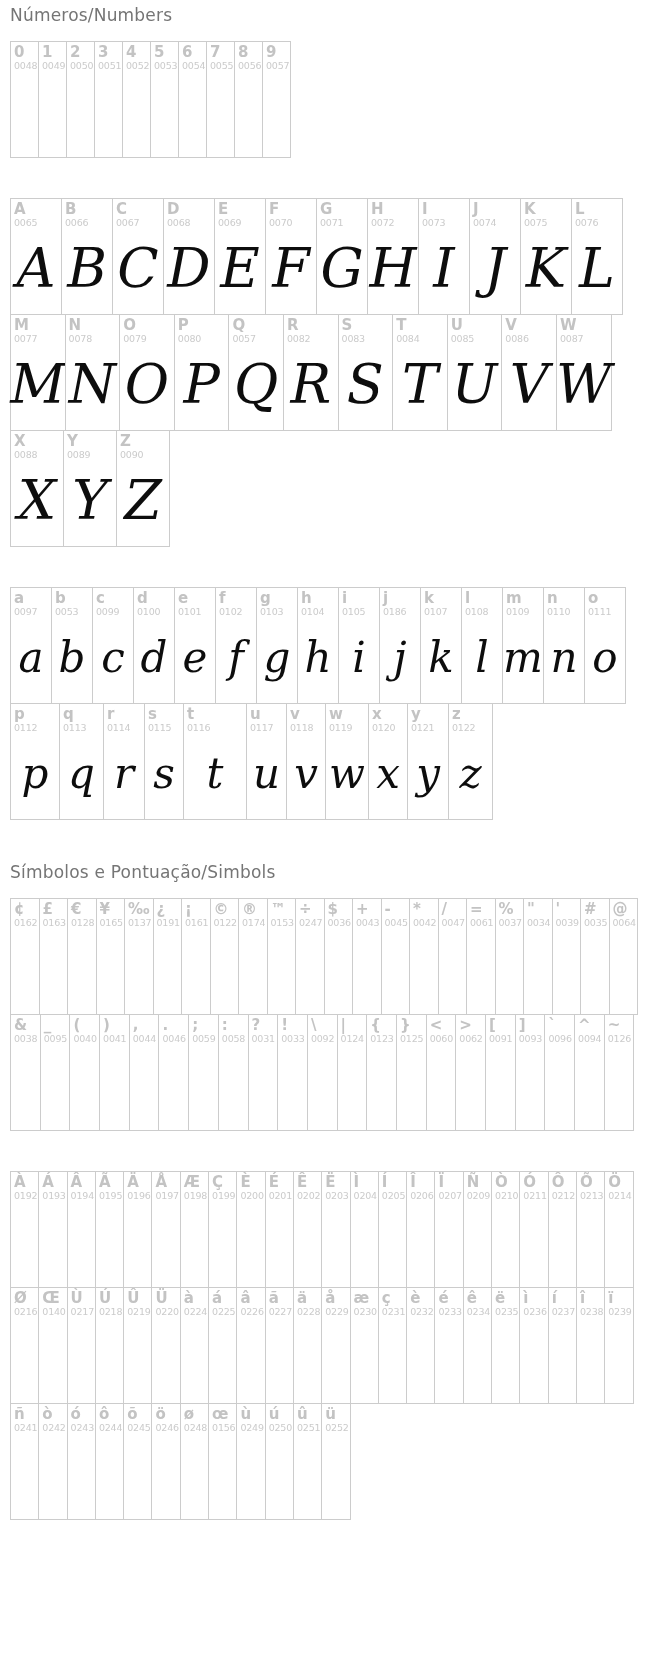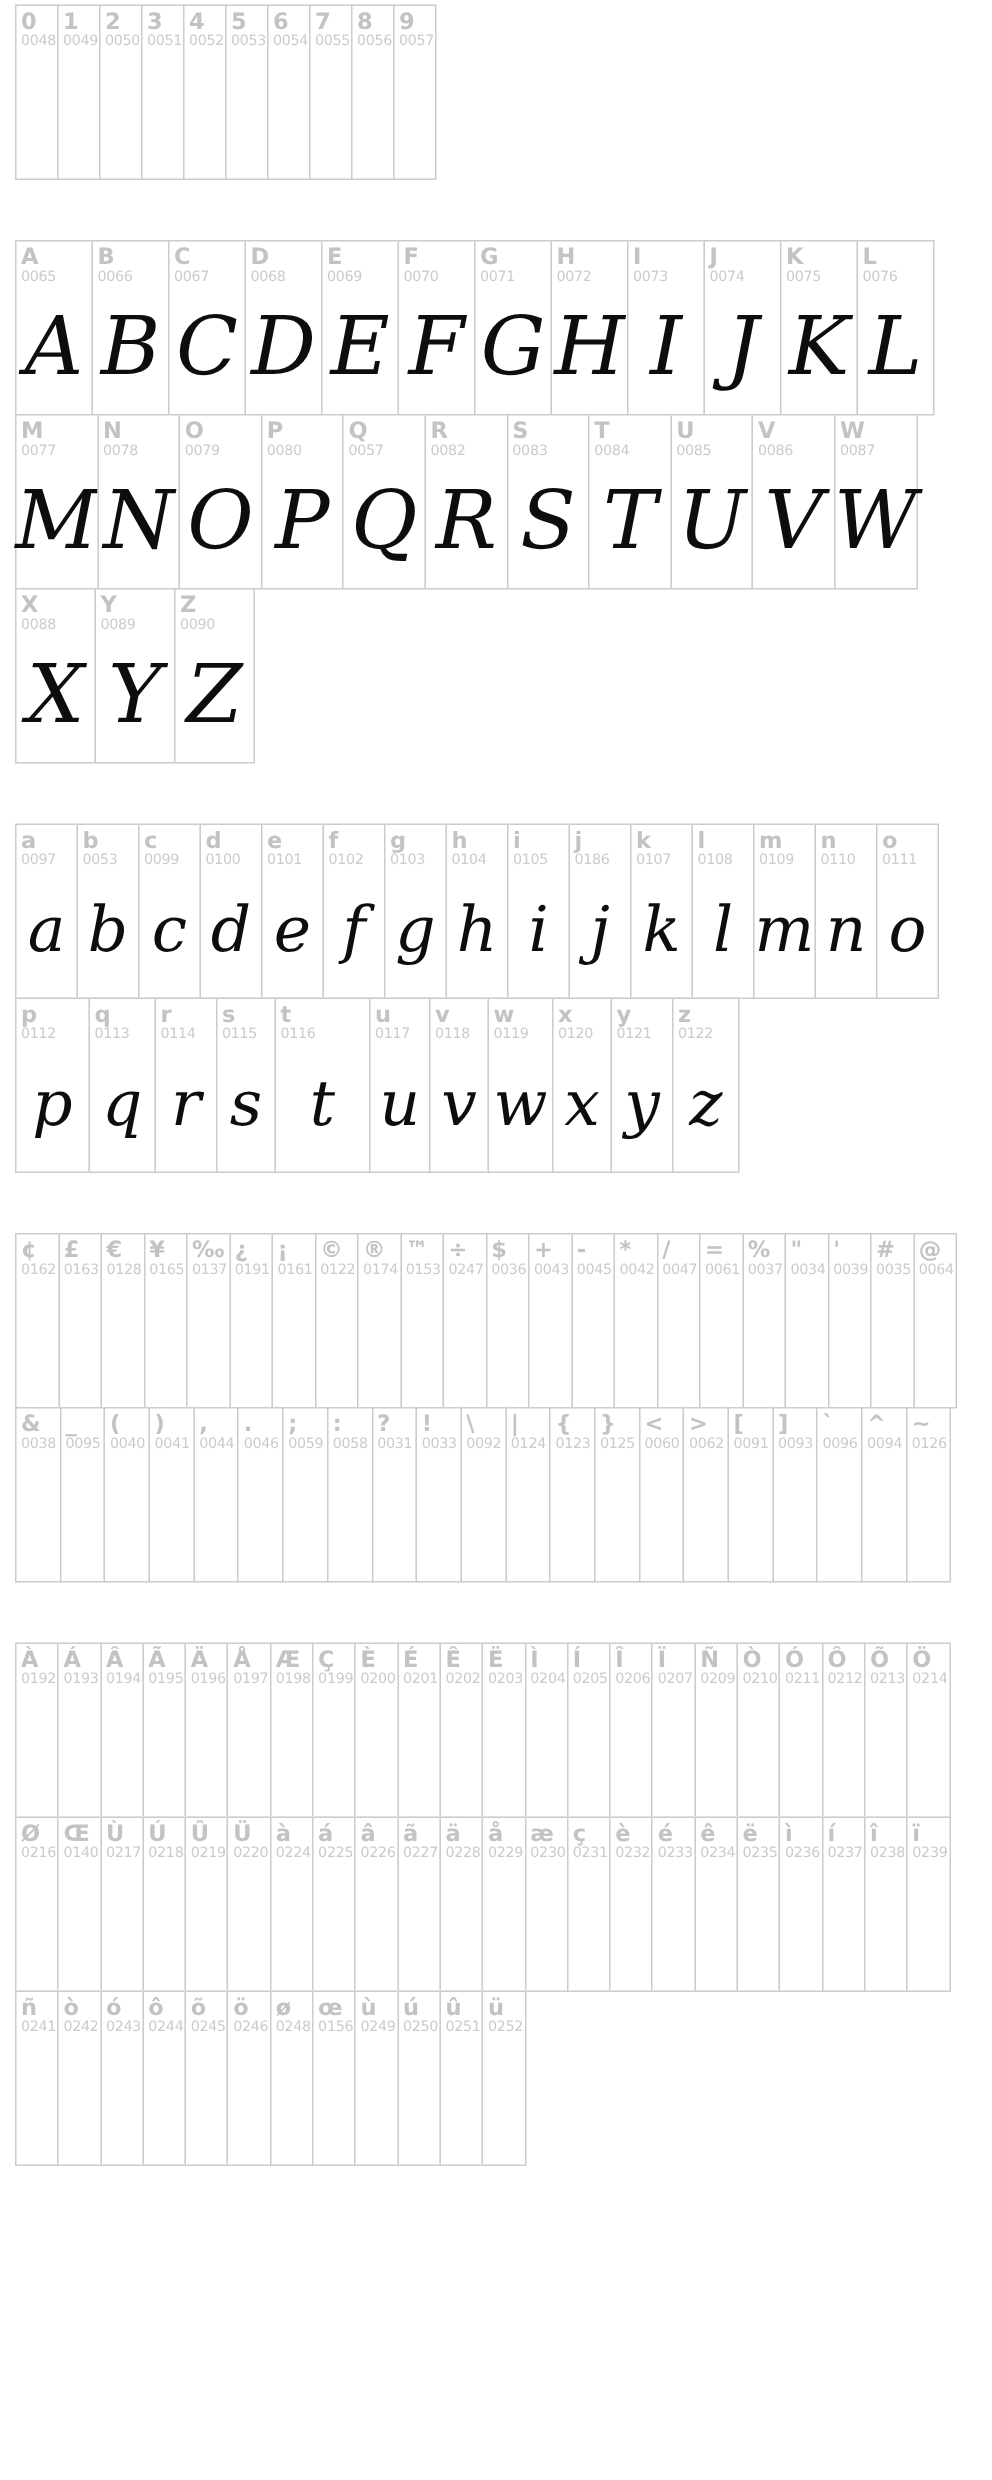--- a/index.html
+++ b/index.html
@@ -75,20 +75,21 @@
     padding-bottom: 6px;
   }
   .glyph-upper { font-size: 54px; }
   .glyph-lower { font-size: 42px; }
 </style>
 </head>
 <body>
 
 <main id="charmap">
     <section class="section">
+      <h2 class="section-title">Números/Numbers</h2>
       <div class="char-row">
         <div class="char-cell" style="width: 29px;">
           <div class="cell-head">
             <span class="cell-char">0</span>
             <span class="cell-code">0048</span>
           </div>
         </div>
         <div class="char-cell" style="width: 29px;">
           <div class="cell-head">
             <span class="cell-char">1</span>
@@ -517,20 +518,21 @@
         <div class="char-cell" style="width: 45px;">
           <div class="cell-head">
             <span class="cell-char">z</span>
             <span class="cell-code">0122</span>
           </div>
           <div class="cell-glyph glyph-lower">z</div>
         </div>
       </div>
     </section>
     <section class="section">
+      <h2 class="section-title">Símbolos e Pontuação/Simbols</h2>
       <div class="char-row">
         <div class="char-cell" style="width: 29.5px;">
           <div class="cell-head">
             <span class="cell-char">¢</span>
             <span class="cell-code">0162</span>
           </div>
         </div>
         <div class="char-cell" style="width: 29.5px;">
           <div class="cell-head">
             <span class="cell-char">£</span>

